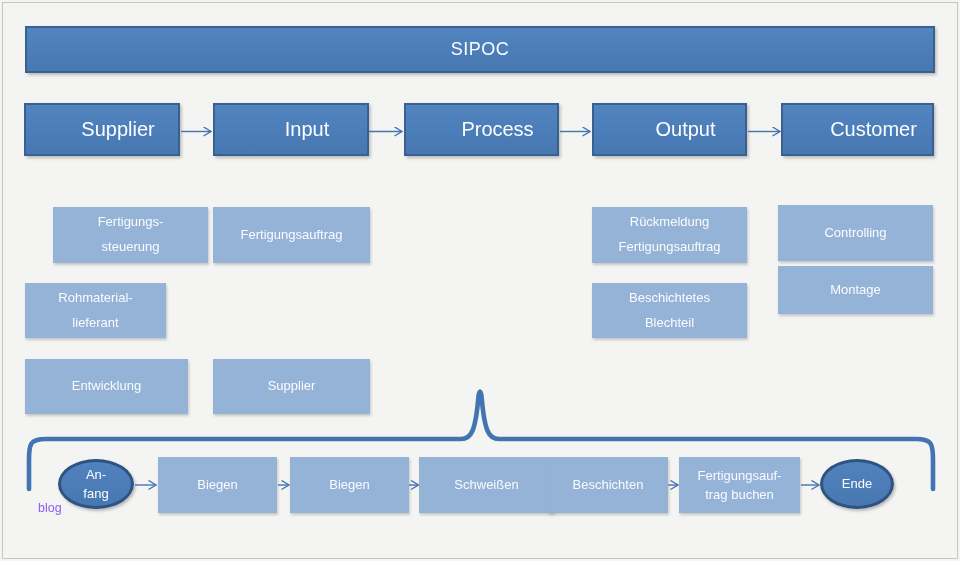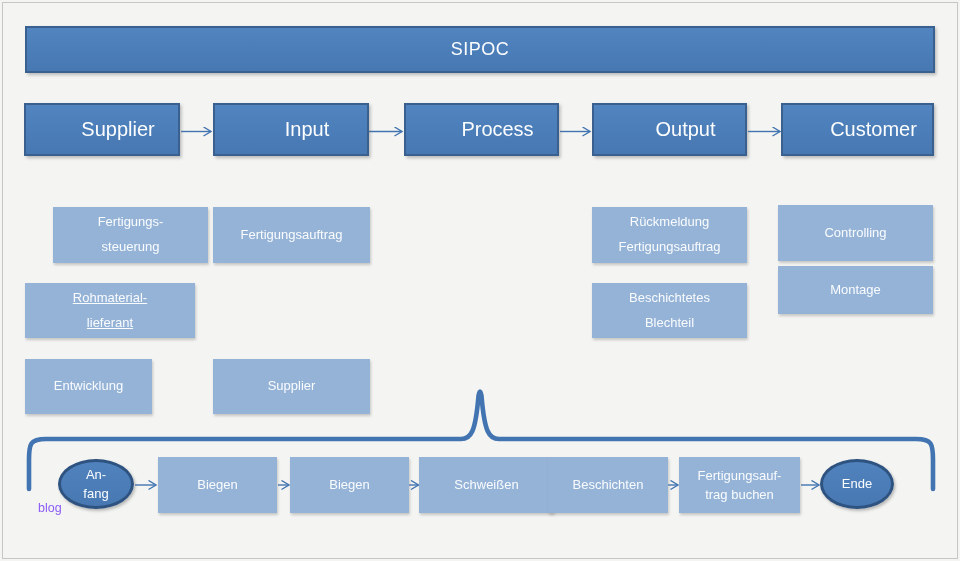--- a/index.html
+++ b/index.html
@@ -110,23 +110,23 @@
   </div>
   <div class="dark-box hdr" style="left:592px; top:103px; width:155px; height:53px;">
     <span>Output</span>
   </div>
   <div class="dark-box hdr" style="left:781px; top:103px; width:153px; height:53px;">
     <span>Customer</span>
   </div>
 
   <div class="light-box" style="left:25px; top:207px; width:155px; height:56px;margin-left:28px;">Fertigungs-
 steuerung</div>
-  <div class="light-box" style="left:25px; top:283px; width:170px; height:55px;text-decoration:underline;">Rohmaterial-
+  <div class="light-box" style="left:25px; top:283px; width:141px; height:55px;">Rohmaterial-
 lieferant</div>
-  <div class="light-box" style="left:25px; top:359px; width:127px; height:55px;">Entwicklung</div>
+  <div class="light-box" style="left:25px; top:359px; width:163px; height:55px;">Entwicklung</div>
 
   <div class="light-box" style="left:213px; top:207px; width:157px; height:56px;">Fertigungsauftrag</div>
   <div class="light-box" style="left:213px; top:359px; width:157px; height:55px;">Supplier</div>
 
   <div class="light-box" style="left:592px; top:207px; width:155px; height:56px;">Rückmeldung
 Fertigungsauftrag</div>
   <div class="light-box" style="left:592px; top:283px; width:155px; height:55px;">Beschichtetes
 Blechteil</div>
 
   <div class="light-box" style="left:778px; top:205px; width:155px; height:56px;">Controlling</div>

